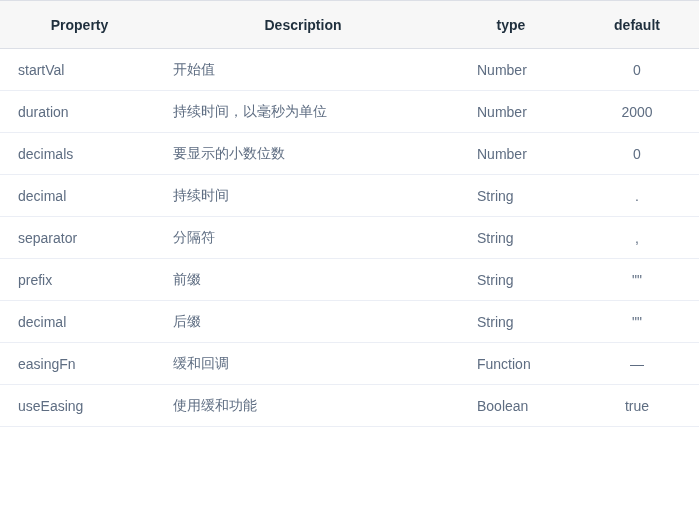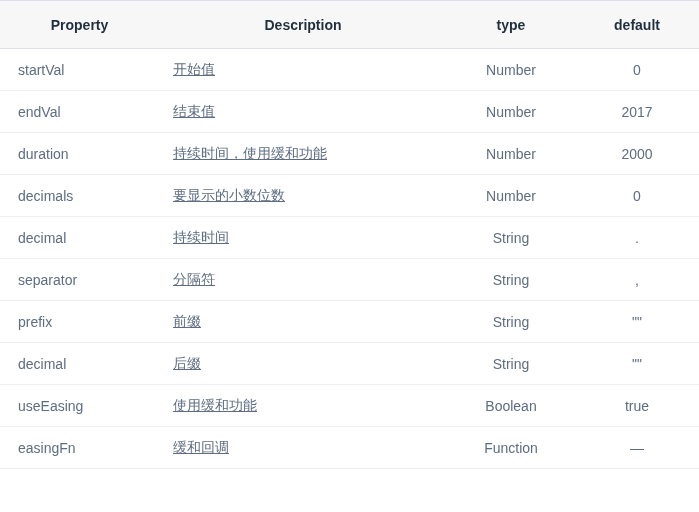--- a/index.html
+++ b/index.html
@@ -49,24 +49,23 @@
     font-size: 14px;
     vertical-align: middle;
   }
   .doc-table tbody td.col-prop {
     text-align: left;
     padding-left: 18px;
   }
   .doc-table tbody td.col-desc {
     text-align: left;
     padding-left: 14px;
-    text-decoration: underline;
   }
   .doc-table tbody td.col-type {
-    text-align: center;
+    text-align: left;
   }
   .doc-table tbody td.col-default {
     text-align: center;
   }
   .doc-table tbody tr:last-child td {
     border-bottom: 1px solid #ebeef5;
   }
   .cn {
     font-family: "DejaVu Sans", "Liberation Sans", sans-serif;
   }
@@ -90,28 +89,22 @@
     </tr>
   </thead>
   <tbody>
     <tr>
       <td class="col-prop">startVal</td>
       <td class="col-desc cn">开始值</td>
       <td class="col-type">Number</td>
       <td class="col-default">0</td>
     </tr>
     <tr>
-      <td class="col-prop">endVal</td>
-      <td class="col-desc cn">结束值</td>
-      <td class="col-type">Number</td>
-      <td class="col-default">2017</td>
-    </tr>
-    <tr>
       <td class="col-prop">duration</td>
-      <td class="col-desc cn">持续时间，使用缓和功能</td>
+      <td class="col-desc cn">持续时间，以毫秒为单位</td>
       <td class="col-type">Number</td>
       <td class="col-default">2000</td>
     </tr>
     <tr>
       <td class="col-prop">decimals</td>
       <td class="col-desc cn">要显示的小数位数</td>
       <td class="col-type">Number</td>
       <td class="col-default">0</td>
     </tr>
     <tr>
@@ -132,25 +125,25 @@
       <td class="col-type">String</td>
       <td class="col-default">""</td>
     </tr>
     <tr>
       <td class="col-prop">decimal</td>
       <td class="col-desc cn">后缀</td>
       <td class="col-type">String</td>
       <td class="col-default">""</td>
     </tr>
     <tr>
+      <td class="col-prop">easingFn</td>
+      <td class="col-desc cn">缓和回调</td>
+      <td class="col-type">Function</td>
+      <td class="col-default">—</td>
+    </tr>
+    <tr>
       <td class="col-prop">useEasing</td>
       <td class="col-desc cn">使用缓和功能</td>
       <td class="col-type">Boolean</td>
       <td class="col-default">true</td>
     </tr>
-    <tr>
-      <td class="col-prop">easingFn</td>
-      <td class="col-desc cn">缓和回调</td>
-      <td class="col-type">Function</td>
-      <td class="col-default">—</td>
-    </tr>
   </tbody>
 </table>
 
 </body></html>

